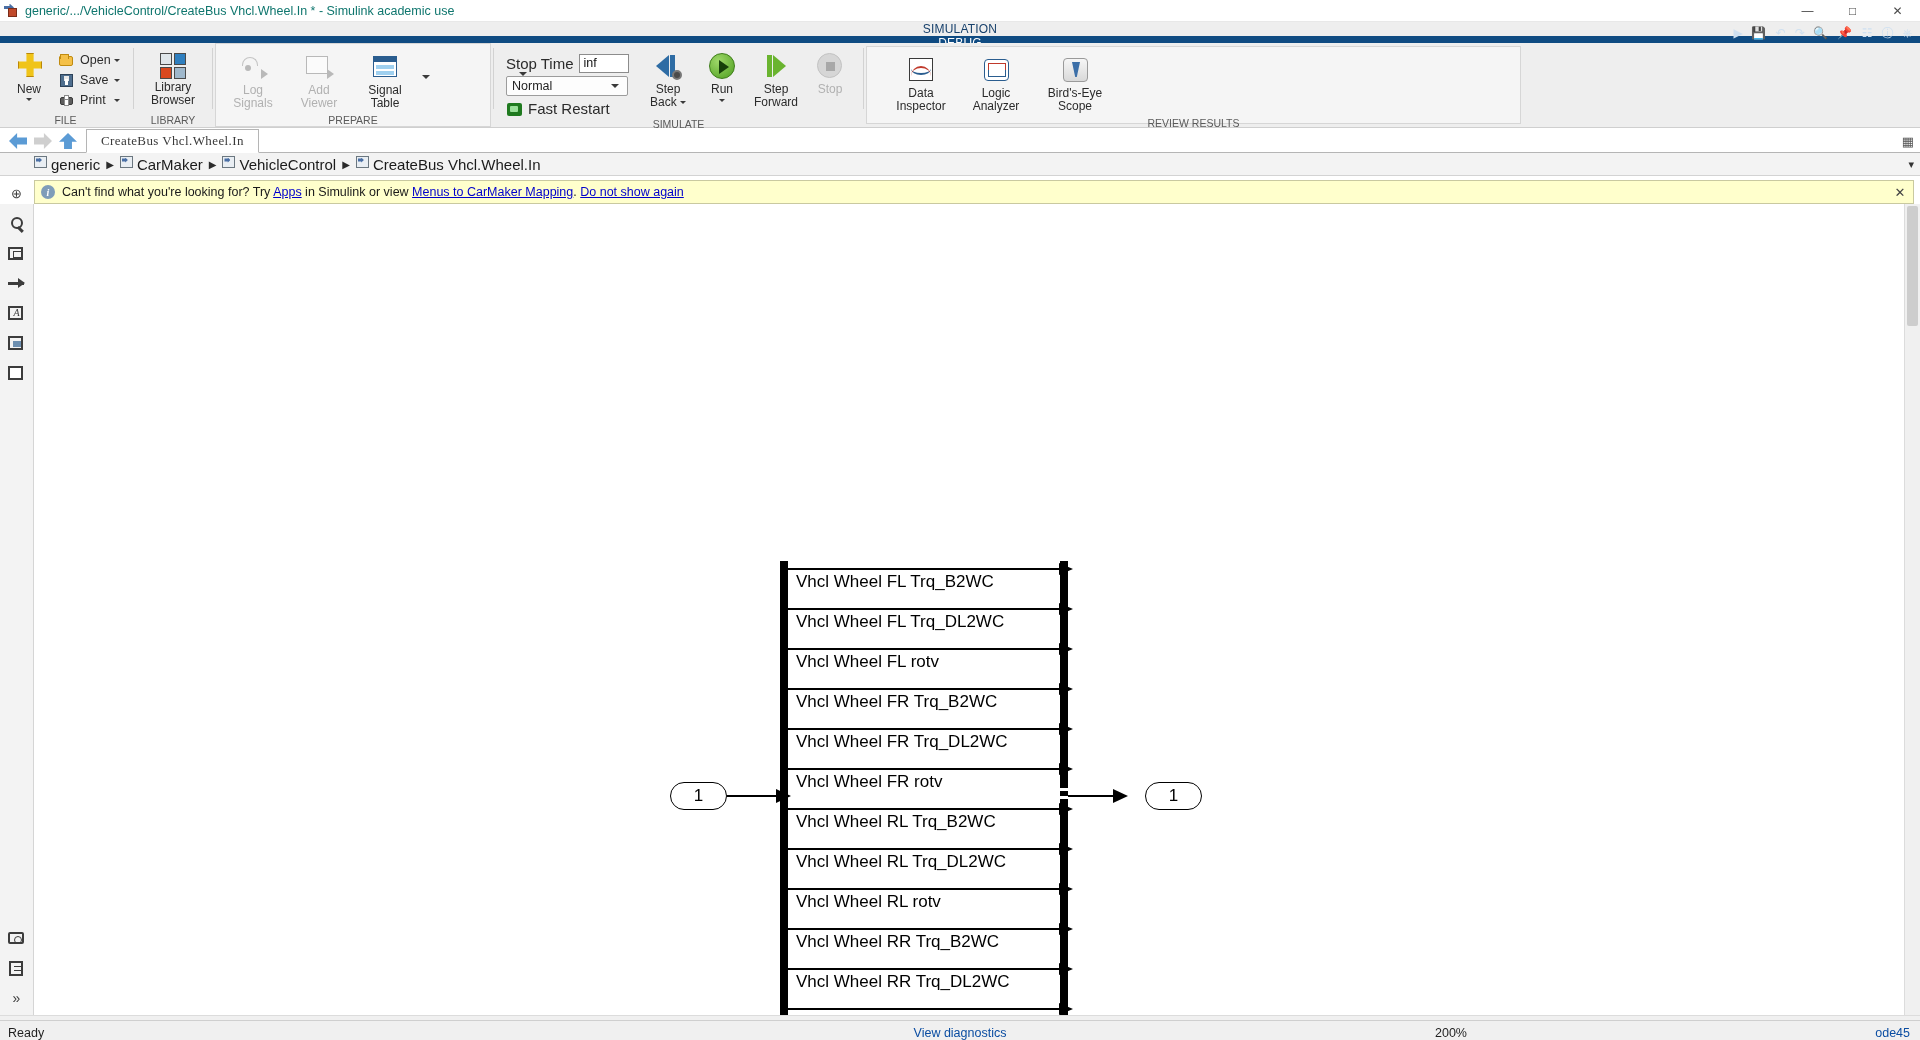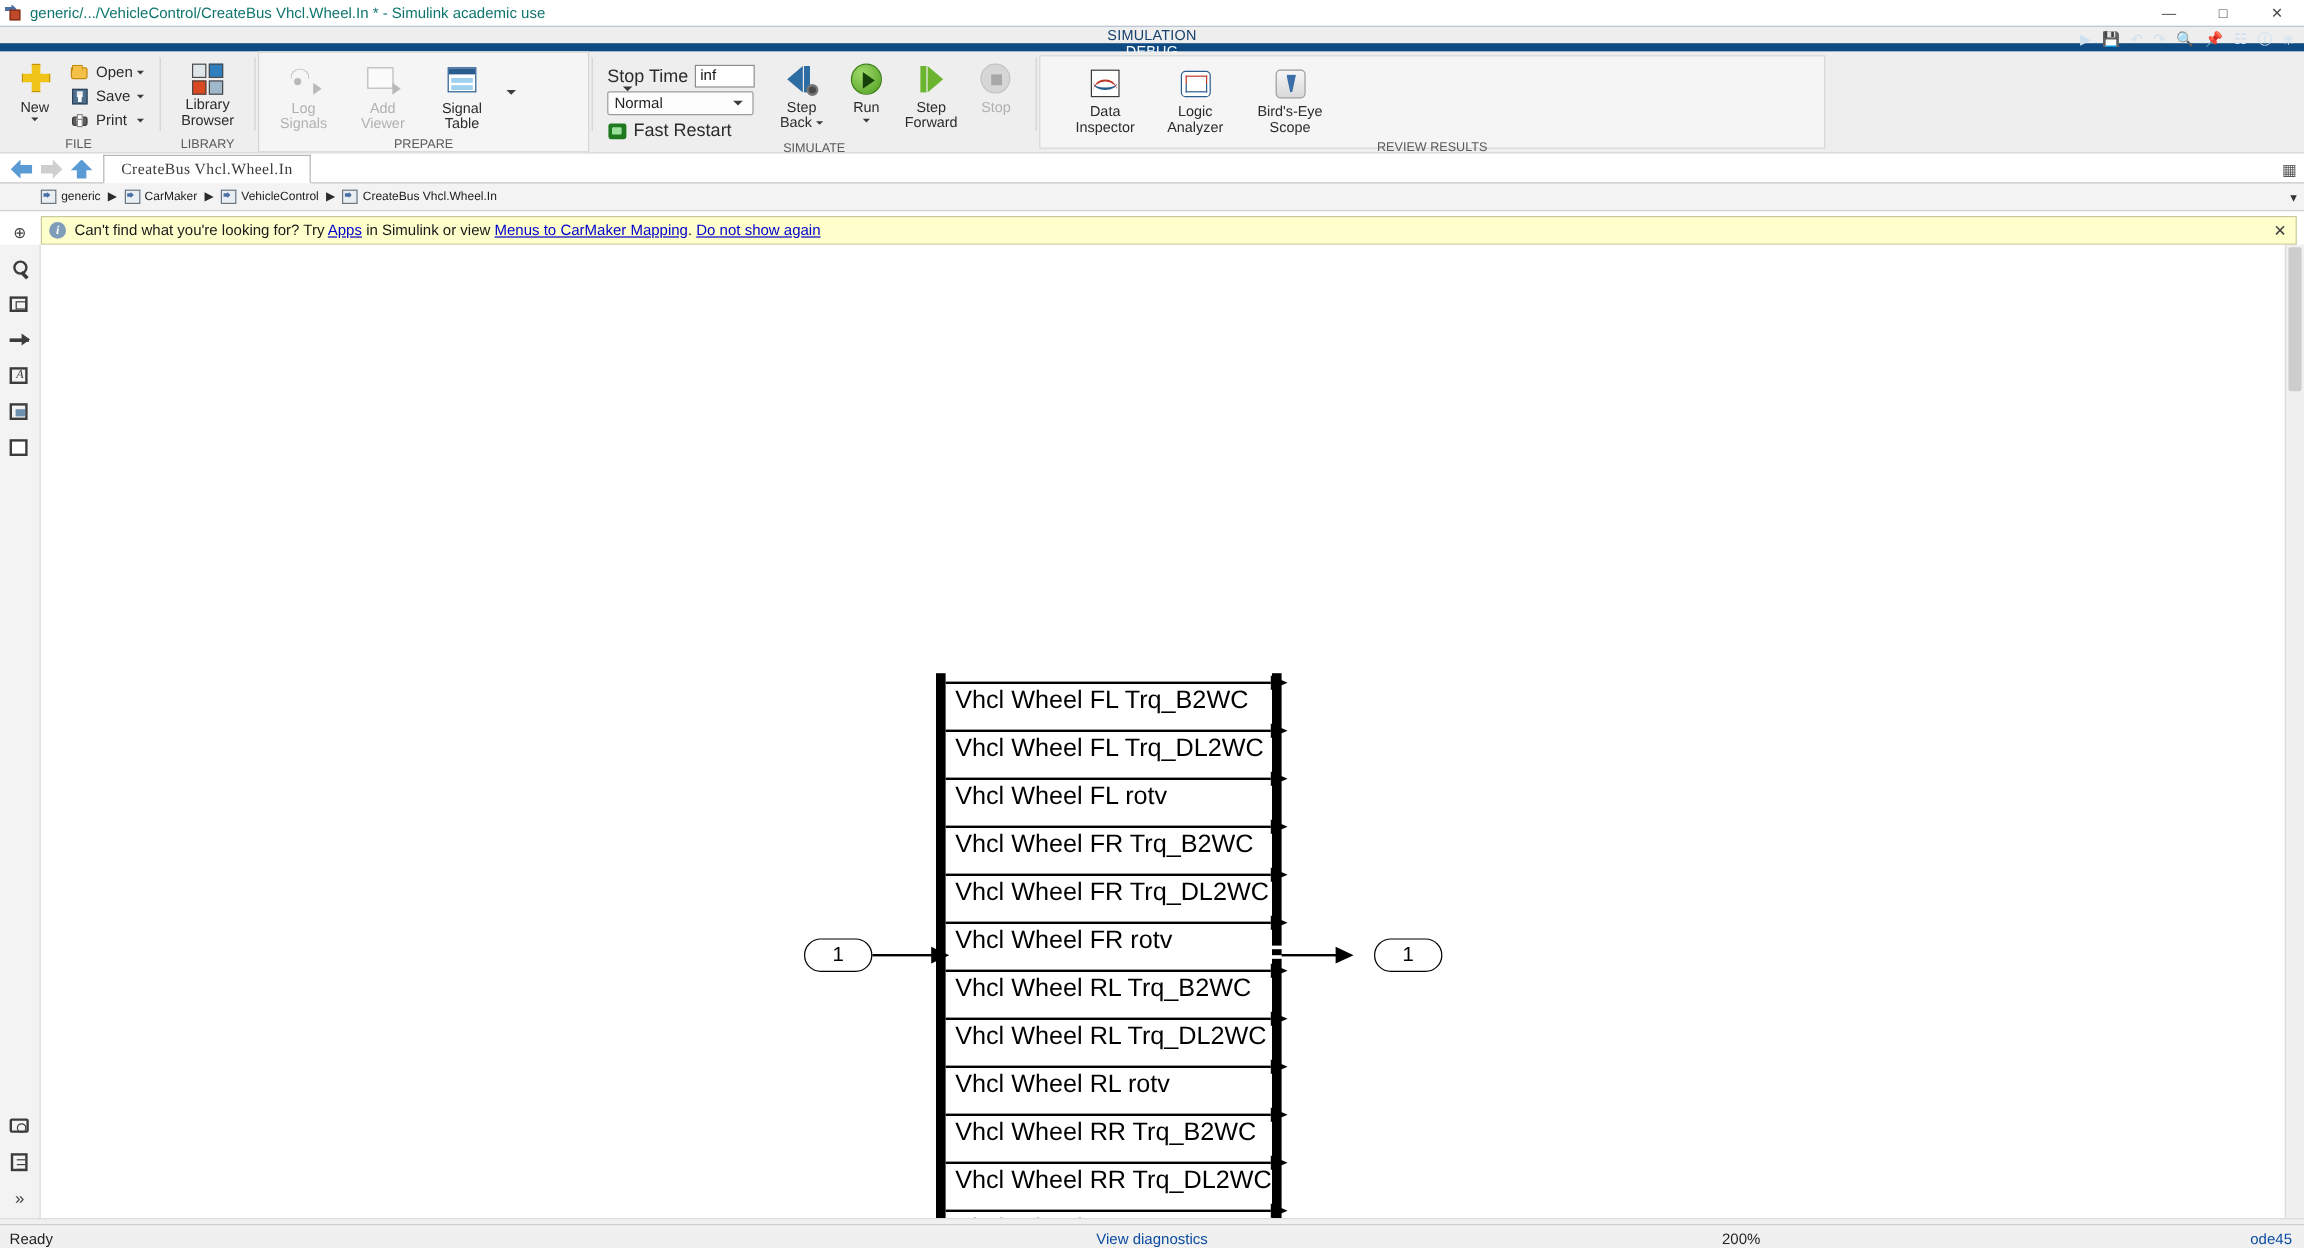--- a/index.html
+++ b/index.html
@@ -159,21 +159,21 @@
     background:#ffffff; border:1px solid #b5b5b5; border-bottom:1px solid #fff;
     height:24px; display:flex;align-items:center; padding:0 14px;
     font-family:"Liberation Serif", serif; font-size:13px; color:#3a3a3a; letter-spacing:.4px;
     margin-bottom:-1px;
   }
   .nav-right{ position:absolute; right:6px; bottom:3px; display:flex; gap:6px; align-items:center;}
 
   
   .crumbbar{ height:23px; background:#f3f3f3; display:flex; align-items:center;
     border-bottom:1px solid #d3d3d3; position:relative; padding-left:34px; }
-  .crumb{ display:flex;align-items:flex-end;gap:4px; font-size:10px; color:#1b1b1b; }
+  .crumb{ display:flex;align-items:flex-start;gap:4px; font-size:15px; color:#1b1b1b; }
   .crumb-ico{ width:13px;height:12px;background:#e9eef3;border:1px solid #6b7780; position:relative; flex:none;}
   .crumb-ico:after{content:"";position:absolute;left:1px;top:1px;width:6px;height:5px;background:#4a6fa5;
     clip-path:polygon(0 20%,55% 20%,55% 0,100% 50%,55% 100%,55% 80%,0 80%);}
   .crumb-sep{ color:#2b2b2b; margin:0 6px; font-size:10px; }
   .crumb-expander{ position:absolute; right:6px; top:5px; }
 
   
   .notice{
     margin:4px 6px 0 34px; background:#ffffcc; border:1px solid #c9c9a0;
     height:24px; display:flex; align-items:center; padding:0 6px; position:relative;
@@ -218,21 +218,21 @@
   .vscroll{ position:absolute; right:0; top:0; bottom:0; width:16px; background:#f0f0f0; border-left:1px solid #dcdcdc;}
   .vscroll .thumb{ position:absolute; left:2px; right:2px; top:2px; height:120px; background:#cdcdcd; border-radius:2px;}
 
   
   .diagram{ position:absolute; left:0; top:0; width:100%; height:100%; }
   .bar{ position:absolute; background:#000; width:8px; }
   .sigrow{ position:absolute; left:0; right:0; height:40px; }
   .sigline{ position:absolute; left:0; right:14px; top:0; height:1.6px; background:#000; }
   .sigarrow{ position:absolute; right:0; top:-5px; width:0;height:0;
     border-top:6px solid transparent;border-bottom:6px solid transparent;border-left:14px solid #000;}
-  .siglabel{ position:absolute; left:8px; top:4px; font-size:21px; color:#000;
+  .siglabel{ position:absolute; left:8px; top:4px; font-size:17px; color:#000;
     font-family:"Liberation Sans", sans-serif; white-space:nowrap;}
   .port{ position:absolute; width:57px;height:28px;border:1.6px solid #000;border-radius:14px;
     background:#fff; display:flex;align-items:center;justify-content:center; font-size:17px;}
   .wire{ position:absolute; height:1.6px; background:#000; }
   .warrow{ position:absolute; width:0;height:0;
     border-top:7px solid transparent;border-bottom:7px solid transparent;border-left:15px solid #000;}
   .busmark{ position:absolute; width:11px; height:3px; background:#fff; }
 
   
   .statusbar{ height:24px; background:#f0f0f0; border-top:1px solid #cfcfcf;

